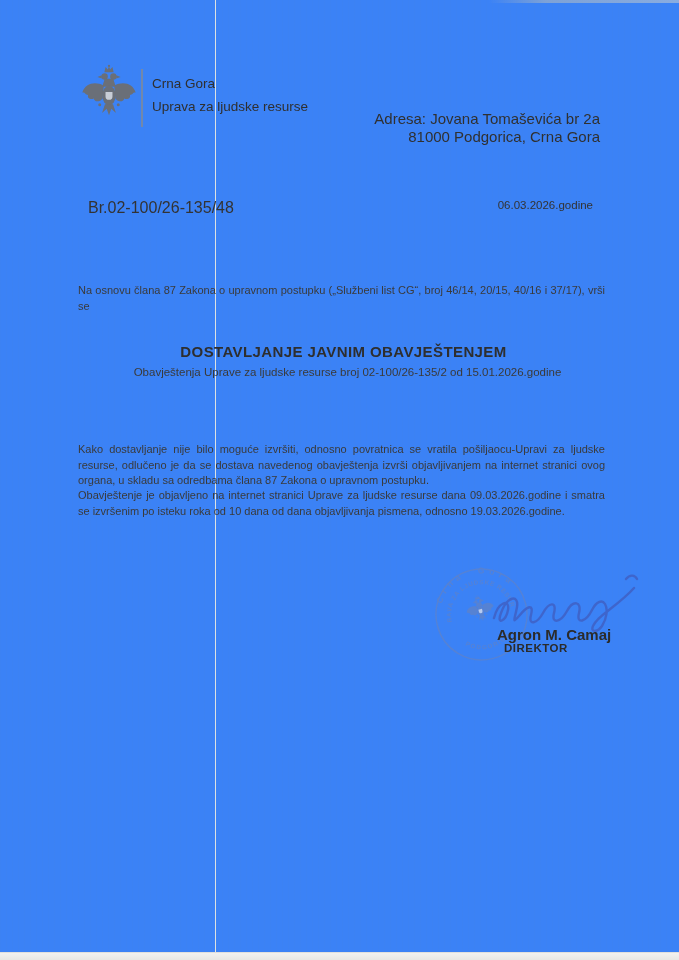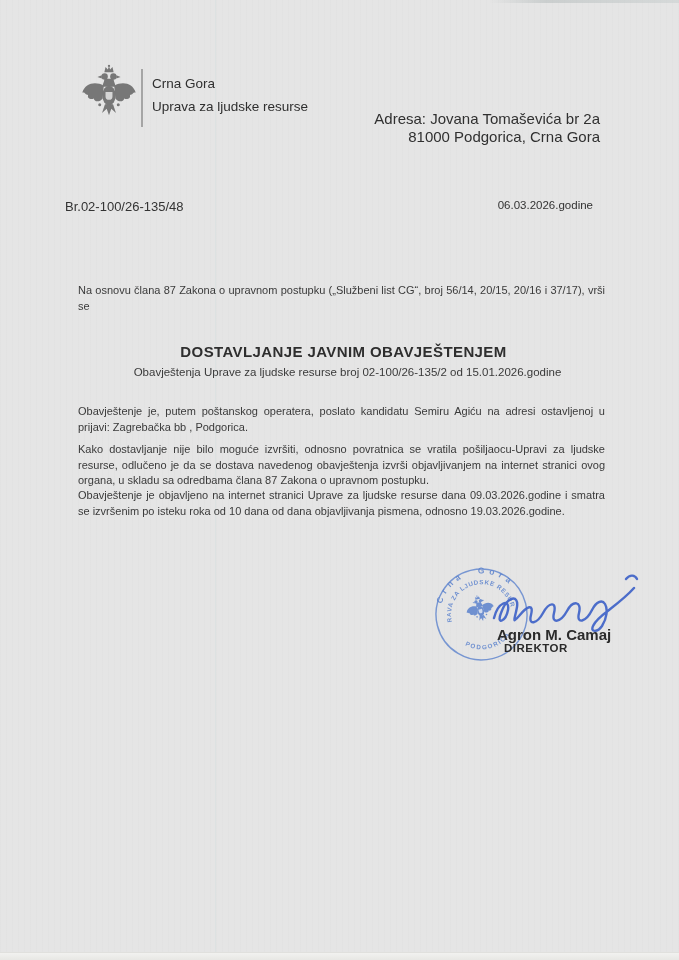--- a/index.html
+++ b/index.html
@@ -1,18 +1,18 @@
 <!DOCTYPE html>
 <html><head>
 <meta charset="utf-8">
 <style>
   html,body { margin:0; padding:0; background:#ffffff; }
   .page {
     position:relative; width:679px; height:960px;
-    background:#e5e5e5;
+    background:#3b82f6;
     font-family:"Liberation Sans", sans-serif;
     color:#383838;
     overflow:hidden;
   }
   .page::before {
     content:""; position:absolute; inset:0; pointer-events:none;
     background:repeating-linear-gradient(90deg, rgba(120,130,130,0.025) 0 1px, transparent 1px 6px);
   }
   .fold-line { position:absolute; left:215px; top:0; width:1px; height:100%; background:#dde2e2; }
   .top-smudge { position:absolute; top:0; right:0; width:190px; height:3px; opacity:.55;
@@ -20,21 +20,21 @@
   .bottom-strip { position:absolute; left:0; right:0; bottom:0; height:7px;
     background:linear-gradient(180deg, #f2f2f0, #e7e7e4); border-top:1px solid #e0e0dd; }
 
   .logo { position:absolute; left:80px; top:64px; width:58px; height:70px; fill:#6e6e6e; opacity:.92; }
   .head-divider { position:absolute; left:141px; top:69px; width:2px; height:58px; background:#8a8a8a; opacity:.7; }
   .org { position:absolute; left:152px; top:72px; font-size:13.5px; line-height:23px; color:#2f2f2f; }
 
   .address { position:absolute; right:79px; top:110px; text-align:right;
     font-size:15px; line-height:17.5px; color:#303030; }
 
-  .ref-number { position:absolute; left:65px; top:199px; font-size:13px; color:#333; }
+  .ref-number { position:absolute; left:88px; top:199px; font-size:16px; color:#333; }
   .ref-date   { position:absolute; right:86px; top:199px; font-size:11.5px; color:#333;margin-left:16px; }
 
   .para {
     position:absolute; left:78px; width:527px; margin:0;
     font-size:11px; line-height:15.5px; text-align:justify; color:#3a3a3a;
   }
   .intro { top:283px; }
   .doc-title {
     position:absolute; left:0; width:679px; top:339px; margin:4px; text-align:center;
     font-size:15px; font-weight:700; letter-spacing:.4px; color:#2e2e2e;
@@ -96,26 +96,25 @@
   </div>
 
   <div class="address">
     <div>Adresa: Jovana Tomaševića br 2a</div>
     <div>81000 Podgorica, Crna Gora</div>
   </div>
 
   <div class="ref-number">Br.02-100/26-135/48</div>
   <div class="ref-date">06.03.2026.godine</div>
 
-  <p class="para intro">Na osnovu člana 87 Zakona o upravnom postupku („Službeni list CG“, broj 56/14, 20/15, 20/16 i 37/17), vrši se</p>
+  <p class="para intro">Na osnovu člana 87 Zakona o upravnom postupku („Službeni list CG“, broj 46/14, 20/15, 40/16 i 37/17), vrši se</p>
 
   <h1 class="doc-title">DOSTAVLJANJE JAVNIM OBAVJEŠTENJEM</h1>
   <div class="subtitle">Obavještenja Uprave za ljudske resurse broj 02-100/26-135/2  od 15.01.2026.godine</div>
 
-  <p class="para p1">Obavještenje je, putem poštanskog operatera, poslato kandidatu  Semiru Agiću na adresi ostavljenoj u prijavi: Zagrebačka bb , Podgorica.</p>
   <p class="para p2">Kako dostavljanje nije bilo moguće izvršiti, odnosno povratnica se vratila pošiljaocu-Upravi za ljudske resurse, odlučeno je da se dostava navedenog  obavještenja izvrši objavljivanjem na internet stranici ovog organa, u skladu sa odredbama člana 87 Zakona o upravnom postupku.</p>
   <p class="para p3">Obavještenje  je objavljeno na internet stranici Uprave za ljudske resurse  dana 09.03.2026.godine i smatra se izvršenim po isteku roka od 10 dana od dana objavljivanja pismena, odnosno 19.03.2026.godine.</p>
 
   <svg class="stamp" viewBox="0 0 120 120">
     <g transform="rotate(-14 60 60)">
       <circle cx="60" cy="60" r="51"></circle>
       <path id="arcOuter" class="guide" d="M14,60 a46,46 0 1 1 92,0"></path>
       <path id="arcInner" class="guide" d="M26,60 a34,34 0 1 1 68,0"></path>
       <path id="arcBottom" class="guide" d="M21,60 a39,39 0 0 0 78,0"></path>
       <text class="st-outer"><textPath href="#arcOuter" startOffset="50%" text-anchor="middle">Crna Gora</textPath></text>

